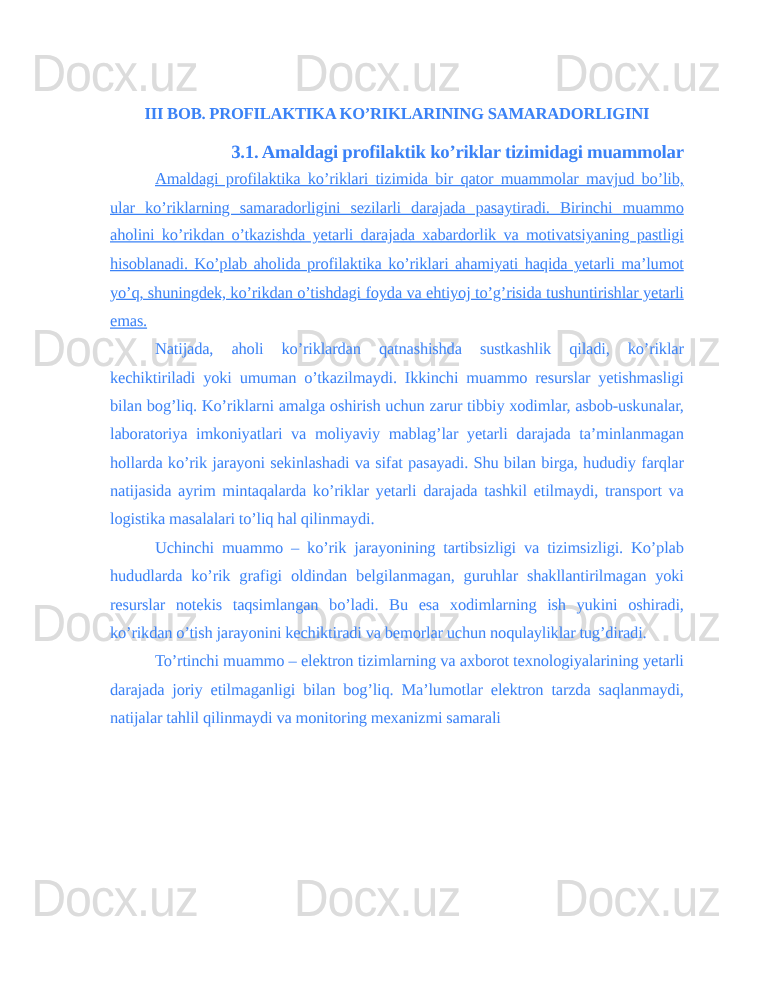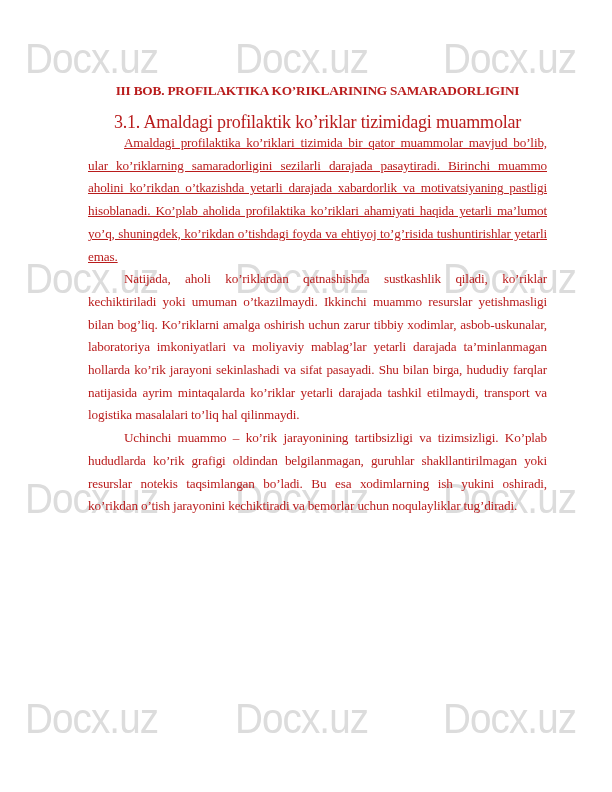--- a/index.html
+++ b/index.html
@@ -16,34 +16,34 @@
       transform-origin: left top;
       white-space: nowrap;
     }
     .page {
       position: absolute;
       left: 88px;
       top: 82px;
       width: 459px;
       z-index: 1;
       font-family: "Liberation Serif", "DejaVu Serif", serif;
-      color: #b91c1c;
+      color: #3b82f6;
     }
     .chapter-title {
       font-weight: bold;
       font-size: 13.3px;
       text-align: center;
       line-height: 17px;
       margin: 0;
       letter-spacing: -0.2px;
     }
     .section-title {
-      font-weight: normal;
-      font-size: 18px;
-      text-align: center;
+      font-weight: bold;
+      font-size: 15px;
+      text-align: right;
       line-height: 17px;
       margin: 15px 0 0 0;
       letter-spacing: -0.2px;
     }
     .para {
       font-size: 13.2px;
       line-height: 22.7px;
       text-align: justify;
       text-indent: 36px;
       margin: 0;
@@ -73,13 +73,14 @@
 </div>
 
 <div class="page">
   <h1 class="chapter-title">
     <span>III BOB. PROFILAKTIKA KO’RIKLARINING SAMARADORLIGINI</span><br>
   </h1>
   <h2 class="section-title">3.1. Amaldagi profilaktik ko’riklar tizimidagi muammolar</h2>
   <p class="para first">Amaldagi profilaktika ko’riklari tizimida bir qator muammolar mavjud bo’lib, ular ko’riklarning samaradorligini sezilarli darajada pasaytiradi. Birinchi muammo aholini ko’rikdan o’tkazishda yetarli darajada xabardorlik va motivatsiyaning pastligi hisoblanadi. Ko’plab aholida profilaktika ko’riklari ahamiyati haqida yetarli ma’lumot yo’q, shuningdek, ko’rikdan o’tishdagi foyda va ehtiyoj to’g’risida tushuntirishlar yetarli emas.</p>
   <p class="para">Natijada, aholi ko’riklardan qatnashishda sustkashlik qiladi, ko’riklar kechiktiriladi yoki umuman o’tkazilmaydi. Ikkinchi muammo resurslar yetishmasligi bilan bog’liq. Ko’riklarni amalga oshirish uchun zarur tibbiy xodimlar, asbob-uskunalar, laboratoriya imkoniyatlari va moliyaviy mablag’lar yetarli darajada ta’minlanmagan hollarda ko’rik jarayoni sekinlashadi va sifat pasayadi. Shu bilan birga, hududiy farqlar natijasida ayrim mintaqalarda ko’riklar yetarli darajada tashkil etilmaydi, transport va logistika masalalari to’liq hal qilinmaydi.</p>
   <p class="para">Uchinchi muammo – ko’rik jarayonining tartibsizligi va tizimsizligi. Ko’plab hududlarda ko’rik grafigi oldindan belgilanmagan, guruhlar shakllantirilmagan yoki resurslar notekis taqsimlangan bo’ladi. Bu esa xodimlarning ish yukini oshiradi, ko’rikdan o’tish jarayonini kechiktiradi va bemorlar uchun noqulayliklar tug’diradi.</p>
+  <p class="para">To’rtinchi muammo – elektron tizimlarning va axborot texnologiyalarining yetarli darajada joriy etilmaganligi bilan bog’liq. Ma’lumotlar elektron tarzda saqlanmaydi, natijalar tahlil qilinmaydi va monitoring mexanizmi samarali</p>
 </div>
 
 </body></html>

